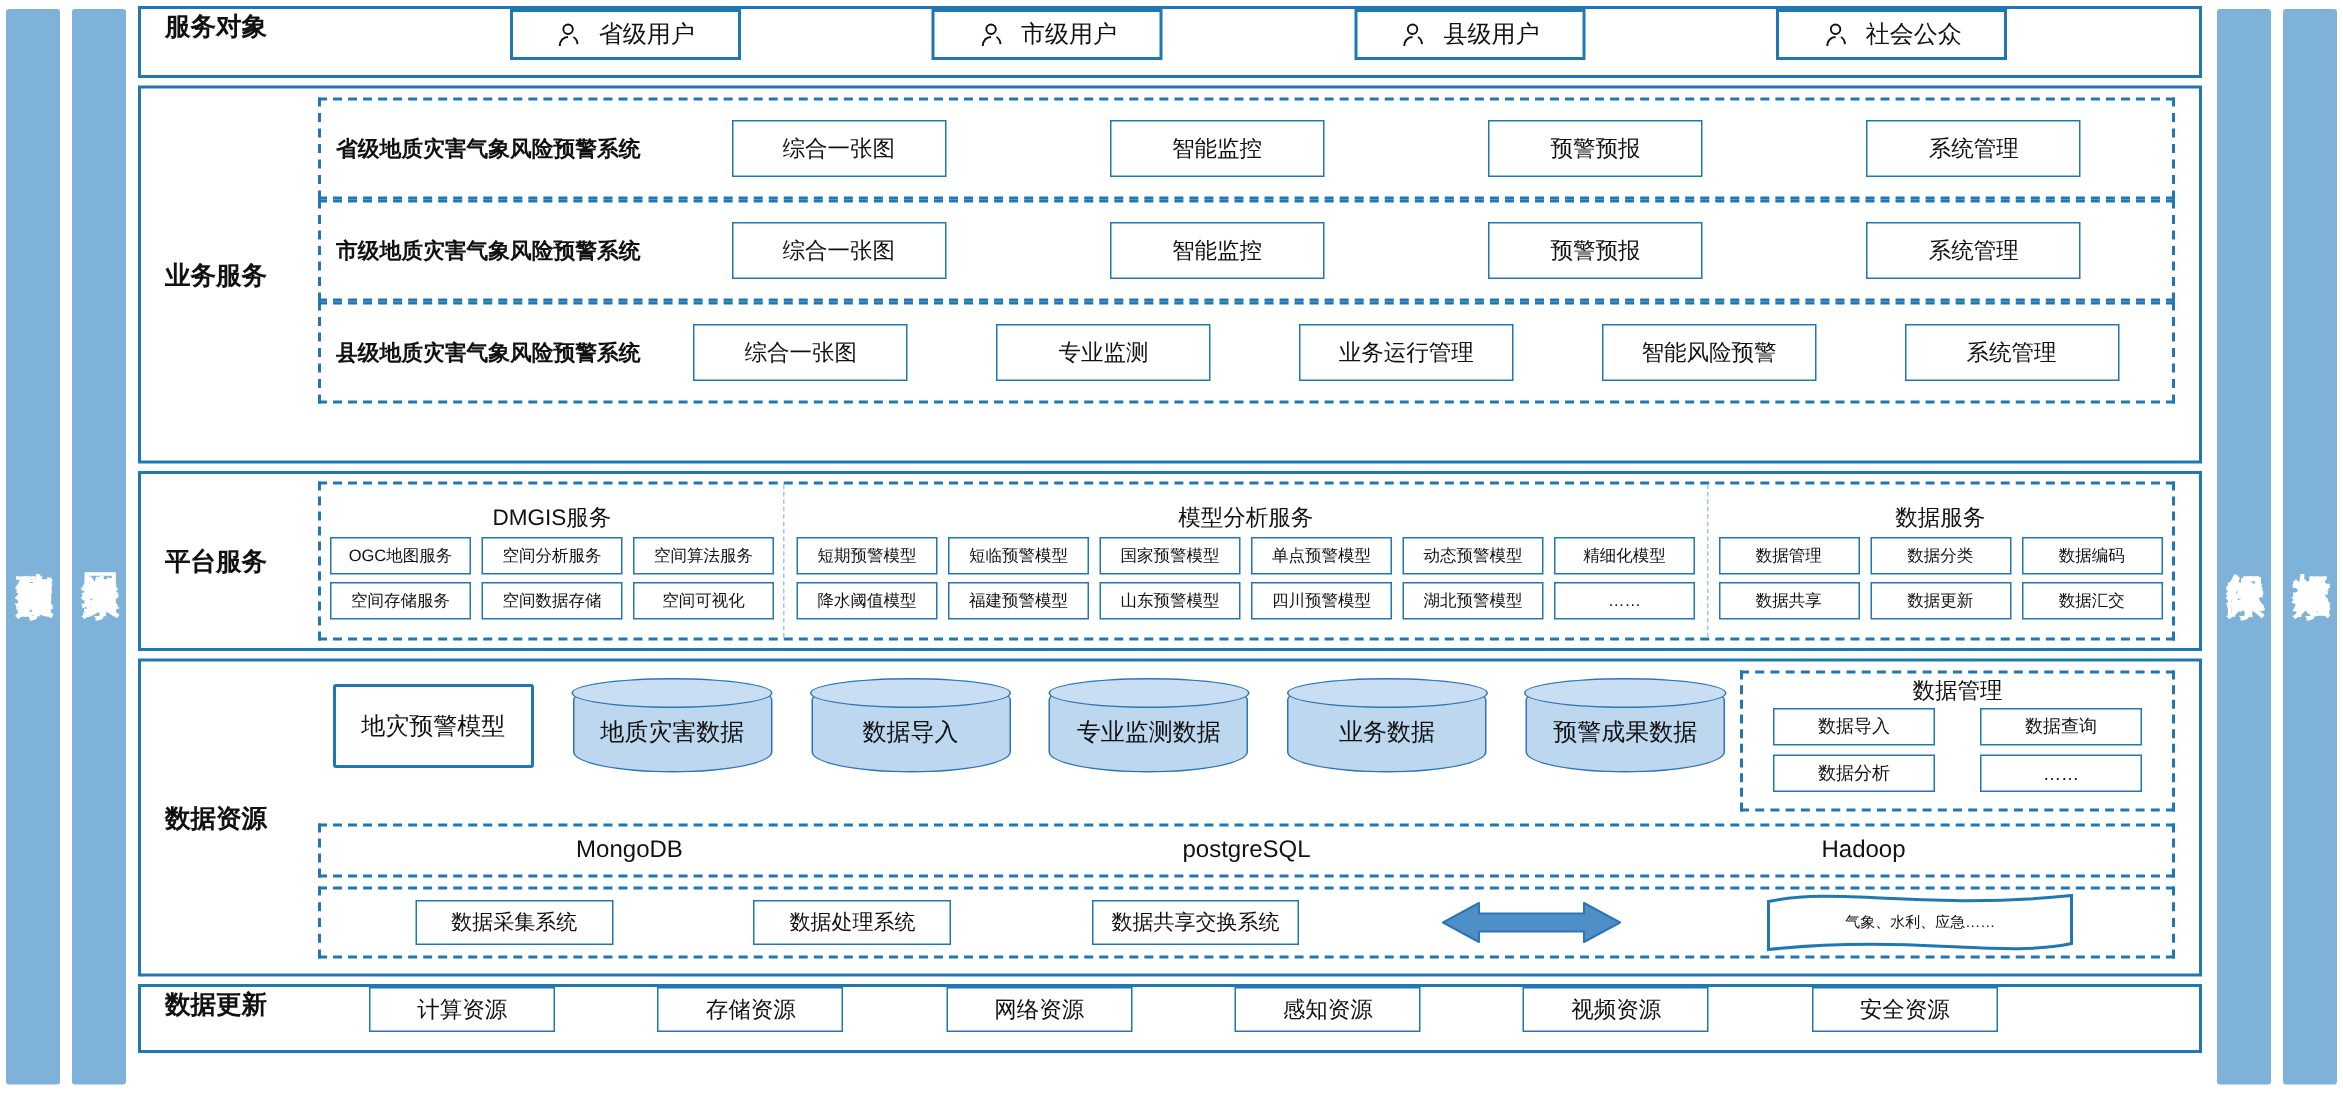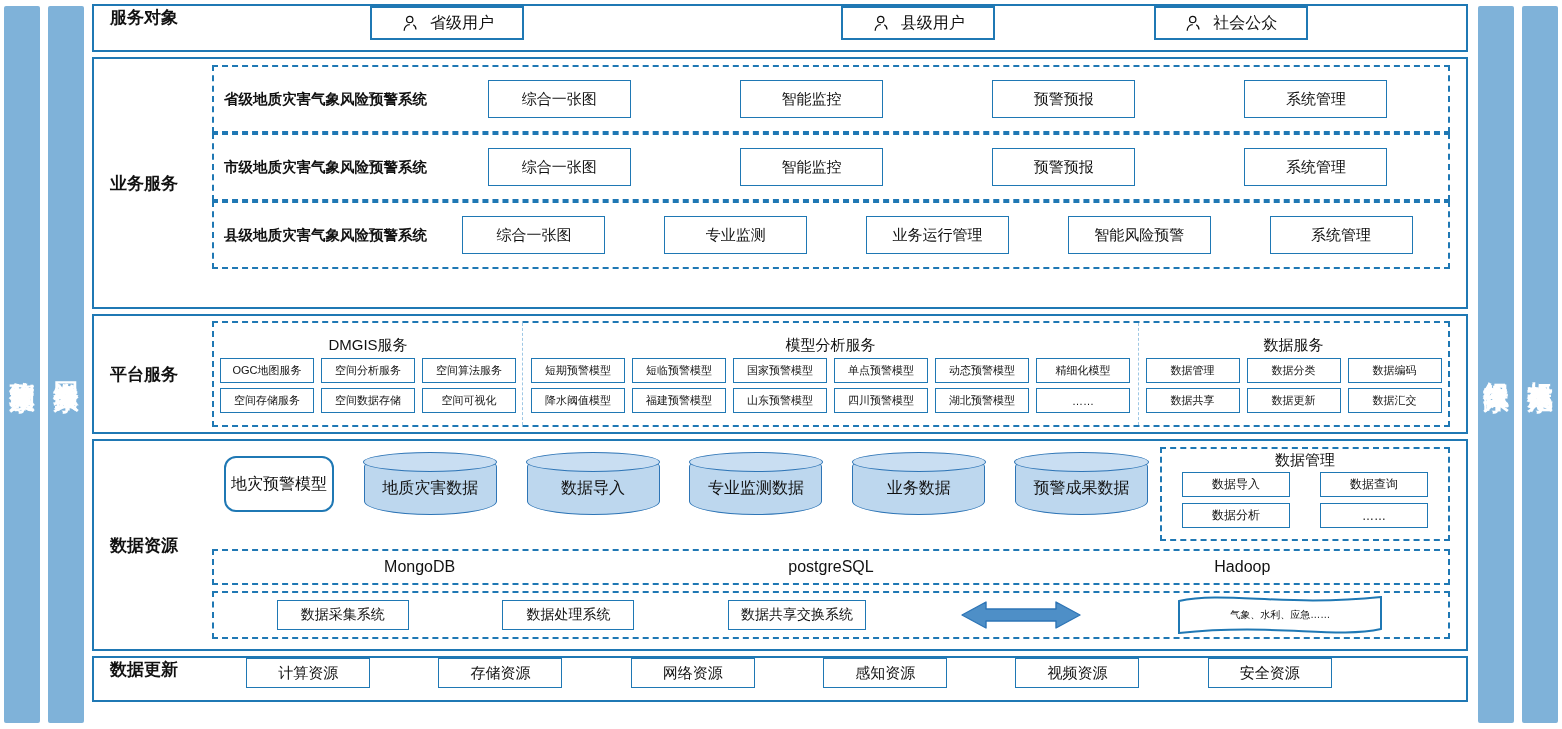--- a/index.html
+++ b/index.html
@@ -90,21 +90,21 @@
   .g-model{flex:1;}
   .g-data{flex:0 0 310px;}
 
   
   .row-data{height:212px;align-items:stretch;}
   .row-data .band-label{display:flex;align-items:center;}
   .data-wrap{flex:1;display:flex;flex-direction:column;padding:6px 16px 6px 0;box-sizing:border-box;gap:6px;}
   .data-top{display:flex;align-items:flex-start;height:96px;}
   .cyl-area{flex:1;display:flex;align-items:center;justify-content:space-around;gap:6px;padding-top:6px;}
   .roundbox{
-    width:110px;height:56px;border:2px solid #1F78B4;border-radius:12px;background:#fff;
+    width:134px;height:56px;border:2px solid #1F78B4;border-radius:2px;background:#fff;
     display:flex;align-items:center;justify-content:center;font-size:16px;
     box-sizing:border-box;
   }
   .cylinder{
     position:relative;width:133px;height:62px;
     background:#BDD7EE;border:1.6px solid #2E75B6;
     border-radius:50% / 22%;
     display:flex;align-items:center;justify-content:center;
     font-size:16px;color:#111;box-sizing:border-box;
   }
@@ -163,20 +163,30 @@
           <span class="person-icon">
             <svg viewBox="0 0 24 24" width="19" height="19" fill="none" stroke="#111" stroke-width="1.6">
               <circle cx="11" cy="7" r="4"></circle>
                 <path d="M4 21c0-4.4 3.1-7.5 7-7.5"></path>
                 <path d="M15.5 13.5c2.2 1.2 3.3 3.5 3.4 6"></path>
             </svg>
           </span>
           <span>省级用户</span>
         </div>
         <div class="aud-sp"></div>
+        <div class="aud-chip">
+          <span class="person-icon">
+            <svg viewBox="0 0 24 24" width="19" height="19" fill="none" stroke="#111" stroke-width="1.6">
+              <circle cx="11" cy="7" r="4"></circle>
+                <path d="M4 21c0-4.4 3.1-7.5 7-7.5"></path>
+                <path d="M15.5 13.5c2.2 1.2 3.3 3.5 3.4 6"></path>
+            </svg>
+          </span>
+          <span>市级用户</span>
+        </div>
         <div class="aud-sp"></div>
         <div class="aud-chip">
           <span class="person-icon">
             <svg viewBox="0 0 24 24" width="19" height="19" fill="none" stroke="#111" stroke-width="1.6">
               <circle cx="11" cy="7" r="4"></circle>
                 <path d="M4 21c0-4.4 3.1-7.5 7-7.5"></path>
                 <path d="M15.5 13.5c2.2 1.2 3.3 3.5 3.4 6"></path>
             </svg>
           </span>
           <span>县级用户</span>

